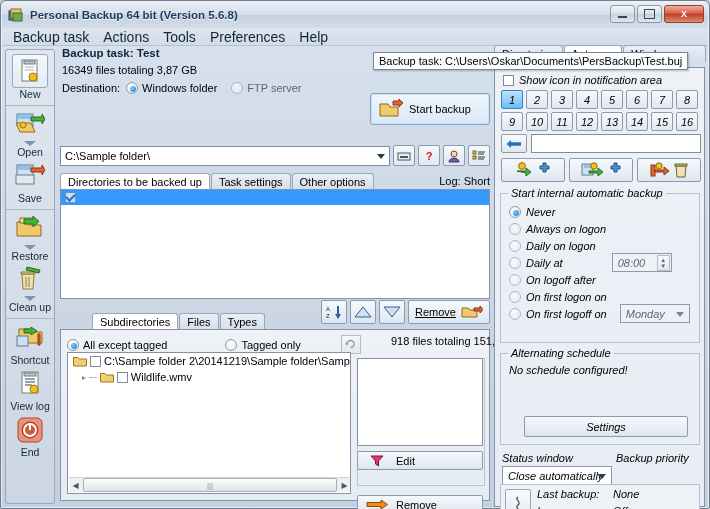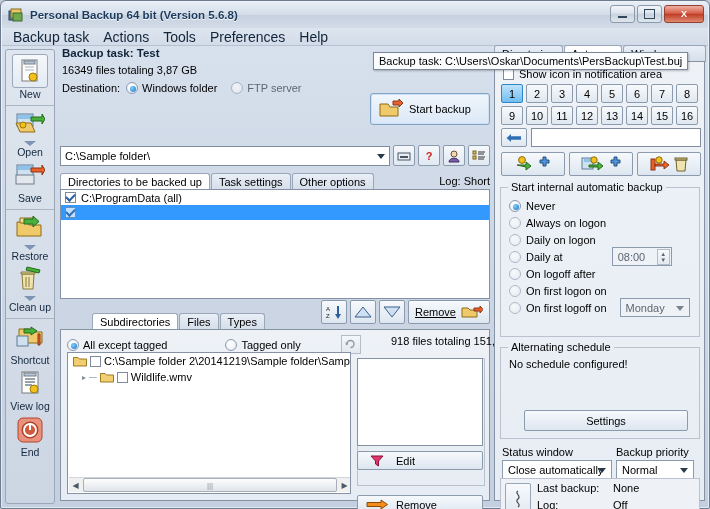--- a/index.html
+++ b/index.html
@@ -188,23 +188,24 @@
     background:linear-gradient(180deg,#f6f9fc,#dde6f0);
     display:flex;align-items:center;font-size:11px;
   }
   .fbtn .fglyph{width:38px;text-align:center;flex:0 0 auto;}
   
   .right{
     position:absolute;left:493px;top:44px;width:213px;height:458px;
   }
   .rtabrow{position:absolute;left:0;top:0;display:flex;align-items:flex-end;height:17px;}
   .rbody{
-    position:absolute;left:0;top:16px;width:211px;height:440px;
+    position:absolute;left:0;top:22px;width:211px;height:440px;
     border:1px solid #8592a3;box-sizing:border-box;
     background:linear-gradient(180deg,#eef2f7,#e7edf4);
+    font-style:italic;
   }
   .chkrow{position:absolute;left:8px;top:6px;display:flex;align-items:center;gap:5px;font-size:11px;}
   .numgrid{position:absolute;left:6px;top:22px;width:200px;display:flex;flex-wrap:wrap;gap:3px;}
   .numbtn{
     width:22px;height:19px;border:1px solid #8c9aad;border-radius:2px;box-sizing:border-box;
     background:linear-gradient(180deg,#f8fafc,#dfe7f0);
     display:flex;align-items:center;justify-content:center;font-size:11px;
   }
   .numbtn.on{
     background:linear-gradient(180deg,#bfe2fb,#6fbdf2);border-color:#2f86c7;
@@ -460,24 +461,20 @@
     </div>
 
     <div class="tabrow">
       <div class="tab active">Directories to be backed up</div>
       <div class="tab">Task settings</div>
       <div class="tab">Other options</div>
     </div>
     <div class="logshort">Log: Short</div>
 
     <div class="dirlist">
-      <div class="dirrow">
-        <span class="cbx checked"></span>
-        <span>C:\ProgramData (all)</span>
-      </div>
       <div class="dirrow sel">
         <span class="cbx checked dim"></span>
       </div>
     </div>
 
     <div class="midbtns">
       <div class="mbtn sq">
         <svg width="16" height="16" viewBox="0 0 16 16">
           <text x="0" y="7" font-size="6" font-family="Liberation Sans" fill="#1a1a1a">A</text>
           <text x="0" y="14" font-size="6" font-family="Liberation Sans" fill="#1a1a1a">Z</text>
@@ -709,24 +706,20 @@
       <div style="position:absolute;left:7px;top:384px;width:196px;display:flex;gap:4px;">
         <div style="width:110px;">
           <div style="font-size:11px;">Status window</div>
           <div class="dropsel enabled" style="margin-top:2px;">
             <span>Close automatically</span>
             <span class="dar"></span>
           </div>
         </div>
         <div style="width:78px;">
           <div style="font-size:11px;">Backup priority</div>
-          <div class="dropsel enabled" style="margin-top:2px;">
-            <span>Normal</span>
-            <span class="dar"></span>
-          </div>
         </div>
       </div>
 
       <div class="lastbox" style="top:416px;">
         <div style="position:absolute;left:4px;top:4px;width:24px;height:30px;border:1px solid #9aa7b8;border-radius:2px;background:linear-gradient(180deg,#f7f9fc,#e2e9f1);display:flex;align-items:center;justify-content:center;">
           <svg width="12" height="20" viewBox="0 0 12 20">
               <path d="M6 2 C2 4 10 7 6 10 C2 13 10 15 6 18" fill="none" stroke="#3b4753" stroke-width="1.2"></path>
             </svg>
         </div>
         <div style="position:absolute;left:36px;top:3px;font-size:11px;">Last backup:</div>

